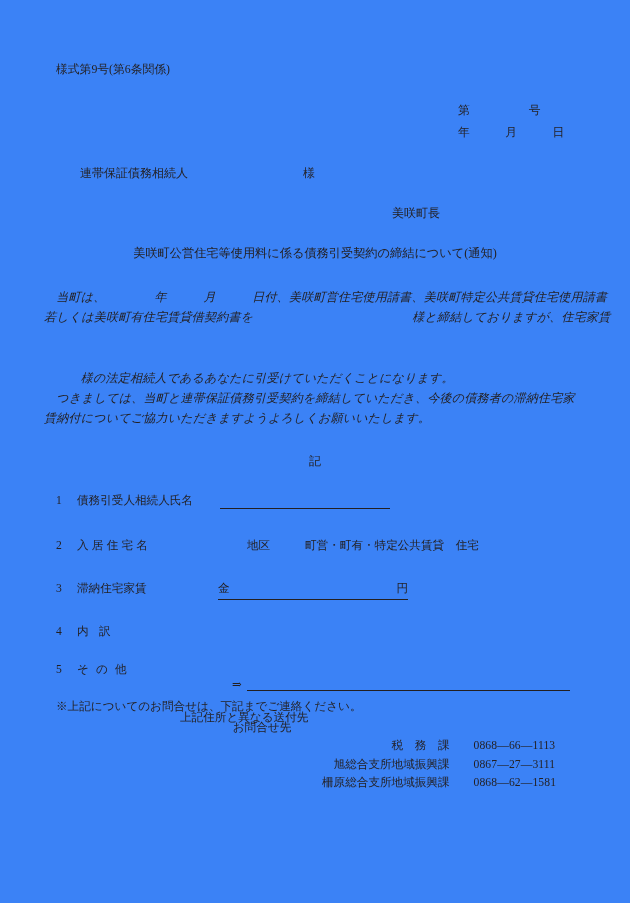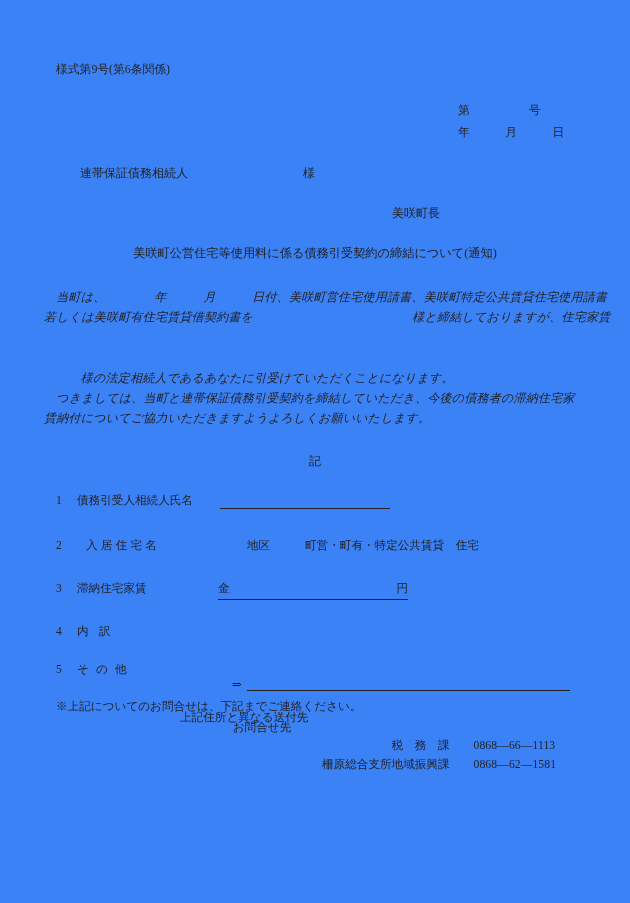--- a/index.html
+++ b/index.html
@@ -52,21 +52,21 @@
   .item-label { position: absolute; left: 77px; white-space: pre; font-size: 11.6px; line-height: 1; }
 
   #item1-num { top: 495px; }
   #item1-label { top: 495px; }
   #item1-blank {
     position: absolute; left: 220px; top: 508px; width: 170px;
     border-bottom: 1px solid #231f20;
   }
 
   #item2-num { top: 540px; }
-  #item2-label { top: 540px; letter-spacing: 0.28em; margin-left: 9px; }
+  #item2-label { top: 540px; letter-spacing: 0.28em; }
   #item2-district { position: absolute; left: 247px; top: 540px; white-space: pre; font-size: 11.6px; line-height: 1; }
   #item2-types    { position: absolute; left: 305px; top: 540px; white-space: pre; font-size: 11.6px; line-height: 1; }
 
   #item3-num { top: 583px; }
   #item3-label { top: 583px; }
   #item3-amount {
     position: absolute; left: 218px; top: 583px; width: 190px;
     white-space: pre; font-size: 11.6px; line-height: 1;
     border-bottom: 1px solid #231f20; padding-bottom: 4px;
     display: flex; justify-content: space-between;
@@ -151,19 +151,23 @@
   <div class="ln" id="footer-note">※上記についてのお問合せは、下記までご連絡ください。</div>
   <div class="ln" id="contact-heading">お問合せ先</div>
 
   <table id="contact-table">
     <tbody>
       <tr>
         <td class="dept">税　務　課</td>
         <td class="tel">0868—66—1113</td>
       </tr>
       <tr>
+        <td class="dept">旭総合支所地域振興課</td>
+        <td class="tel">0867—27—3111</td>
+      </tr>
+      <tr>
         <td class="dept">柵原総合支所地域振興課</td>
         <td class="tel">0868—62—1581</td>
       </tr>
     </tbody>
   </table>
 
 </div>
 
 </body></html>

